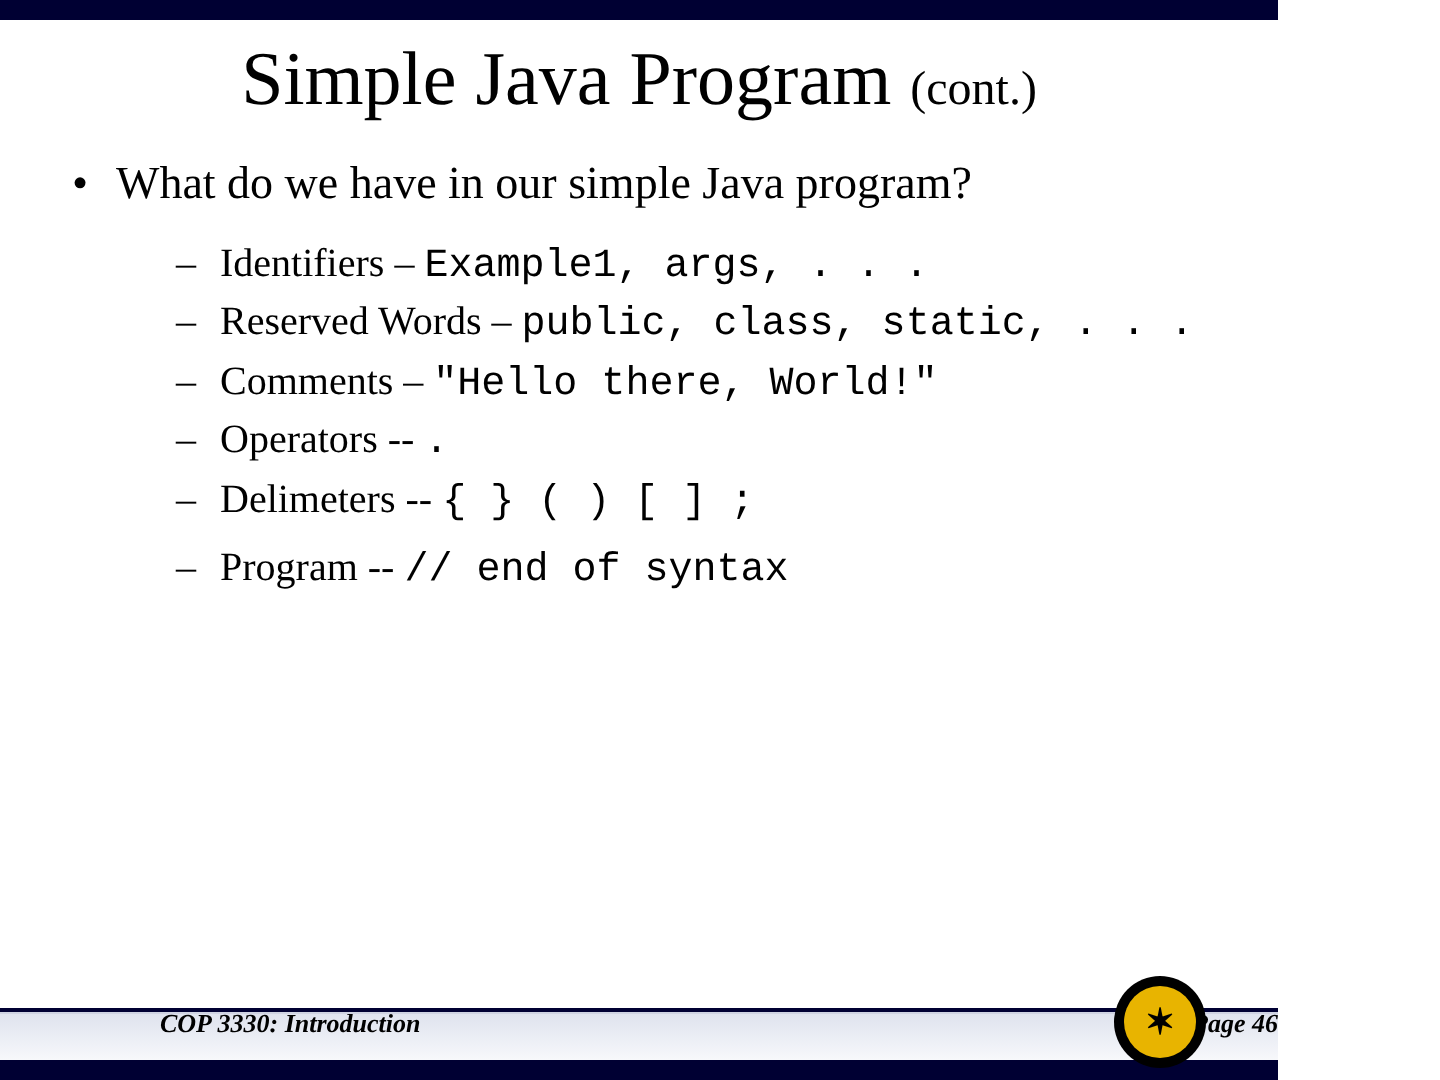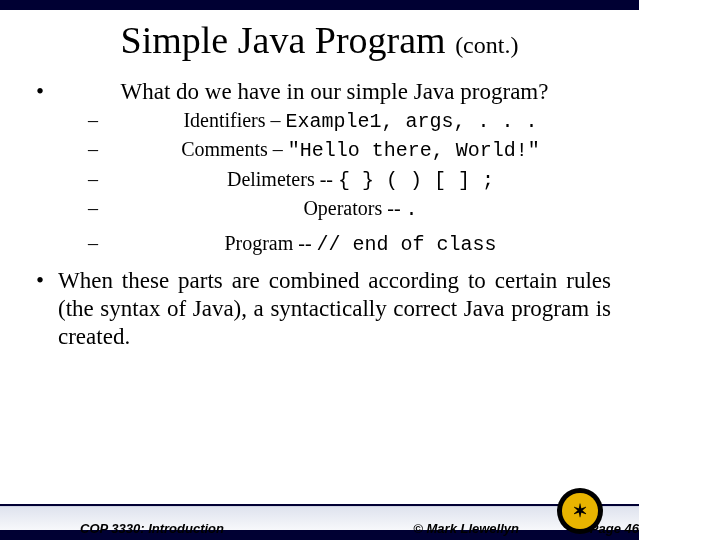--- a/index.html
+++ b/index.html
@@ -2,33 +2,33 @@
 <html><head>
 <meta charset="utf-8">
 <style>
   * { margin: 0; padding: 0; box-sizing: border-box; }
   html, body { width: 720px; height: 540px; overflow: hidden; font-family: "Times New Roman", Times, serif; background: #fff; }
   .slide { width: 639px; height: 540px; position: relative; background: #fff; }
   .topbar { position: absolute; top: 0; left: 0; right: 0; height: 10px; background: #000033; }
   .title { position: absolute; top: 18px; left: 0; right: 0; text-align: center; font-size: 38px; color: #000; }
   .title-cont { font-size: 24px; }
   .content { position: absolute; top: 78px; left: 34px; right: 28px; font-size: 23px; color: #000; line-height: 1.22; }
-  .b1 { position: relative; padding-left: 24px; margin-bottom: 6px; text-align: center; }
+  .b1 { position: relative; padding-left: 24px; margin-bottom: 6px; }
   .b1::before { content: "•"; position: absolute; left: 2px; top: 0; }
-  .sub { margin-left: 30px; margin-top: 2px; }
+  .sub { margin-left: 30px; margin-top: 14px; }
   .subrow { position: relative; padding-left: 22px; font-size: 20px; margin-bottom: 3px; }
   .subrow::before { content: "–"; position: absolute; left: 0; top: 0; }
   .subgap { margin-top: 8px; }
   .code { font-family: "Courier New", Courier, monospace; }
   .para { text-align: justify; margin-top: 10px; }
   .footer { position: absolute; left: 0; right: 0; bottom: 0; height: 44px; }
   .footer-band1 { position: absolute; left: 0; right: 0; bottom: 34px; height: 2px; background: #000033; }
   .footer-grad { position: absolute; left: 0; right: 0; bottom: 10px; height: 24px; background: linear-gradient(#dfe3ee, #f7f8fb); border-top: 1px solid #cfd3e2; }
   .footer-band2 { position: absolute; left: 0; right: 0; bottom: 0; height: 10px; background: #000033; }
-  .footer-text { position: absolute; bottom: 1px; left: 0; right: 0; height: 18px; font-family: Liberation Sans, sans-serif; font-size: 13px; font-style: italic; font-weight: bold; color: #000; }
+  .footer-text { position: absolute; bottom: 18px; left: 0; right: 0; height: 18px; font-family: Liberation Serif, serif; font-size: 13px; font-style: italic; font-weight: bold; color: #000; }
   .ft-left { position: absolute; left: 80px; }
   .ft-center { position: absolute; left: 0; right: 0; text-align: right; }
   .ft-right { position: absolute; right: 120px; }
   .logo { position: absolute; right: 36px; bottom: 6px; width: 46px; height: 46px; }
   .logo-ring { position: absolute; inset: 0; border-radius: 50%; background: #000; }
   .logo-inner { position: absolute; top: 5px; left: 5px; right: 5px; bottom: 5px; border-radius: 50%; background: #e8b400; display: flex; align-items: center; justify-content: center; }
   .logo-star { color: #000; font-weight: bold; font-size: 18px; font-style: normal; font-family: Arial, sans-serif; }
 </style>
 </head>
 <body>
@@ -41,46 +41,45 @@
   </div>
 
   <div class="content">
     <div class="b1">
       <span>What do we have in our simple Java program?</span>
       <div class="sub">
         <div class="subrow">
           <span>Identifiers – </span><span class="code">Example1, args, . . .</span>
         </div>
         <div class="subrow">
+          <span>Reserved Words – </span><span class="code">public, class, static, . . .</span>
+        </div>
+        <div class="subrow">
           <span>Comments –         </span><span class="code">"Hello there, World!"</span>
+        </div>
+        <div class="subrow">
+          <span>Operators --  </span><span class="code">.</span>
         </div>
         <div class="subrow">
           <span>Delimeters -- </span><span class="code">{   }   (    )   [ ]   ;</span>
         </div>
-        <div class="subrow">
-          <span>Operators --  </span><span class="code">.</span>
-        </div>
         <div class="subrow subgap">
-          <span>Program -- </span><span class="code">// end of class</span>
+          <span>Program -- </span><span class="code">// end of syntax</span>
         </div>
       </div>
-    </div>
-    <div class="b1 para">
-      <span>When these parts are combined according to certain rules (the syntax of Java), a syntactically correct Java program is created.</span>
     </div>
   </div>
 
   <div class="footer">
     <div class="footer-band1"></div>
     <div class="footer-grad"></div>
     <div class="footer-band2"></div>
     <div class="footer-text">
       <span class="ft-left">COP 3330: Introduction</span>
       <span class="ft-center">Page 46</span>
-      <span class="ft-right">© Mark Llewellyn</span>
     </div>
     <div class="logo">
       <div class="logo-ring"></div>
       <div class="logo-inner">
         <span class="logo-star">✶</span>
       </div>
     </div>
   </div>
 </div>
 

